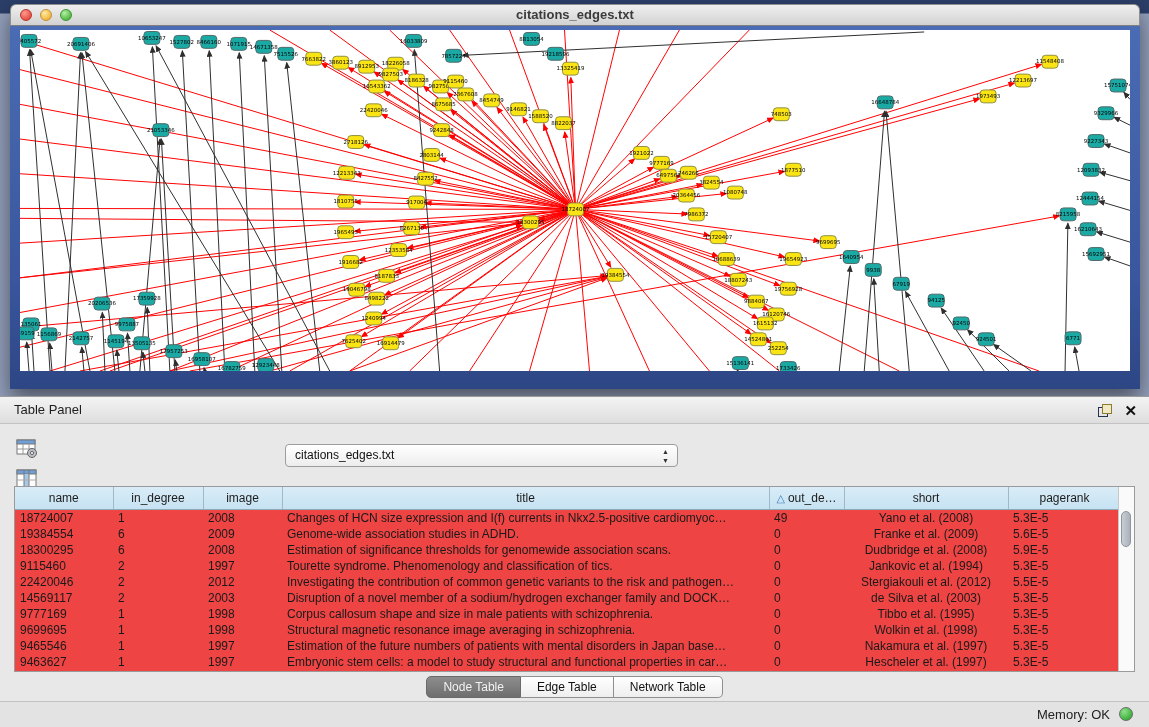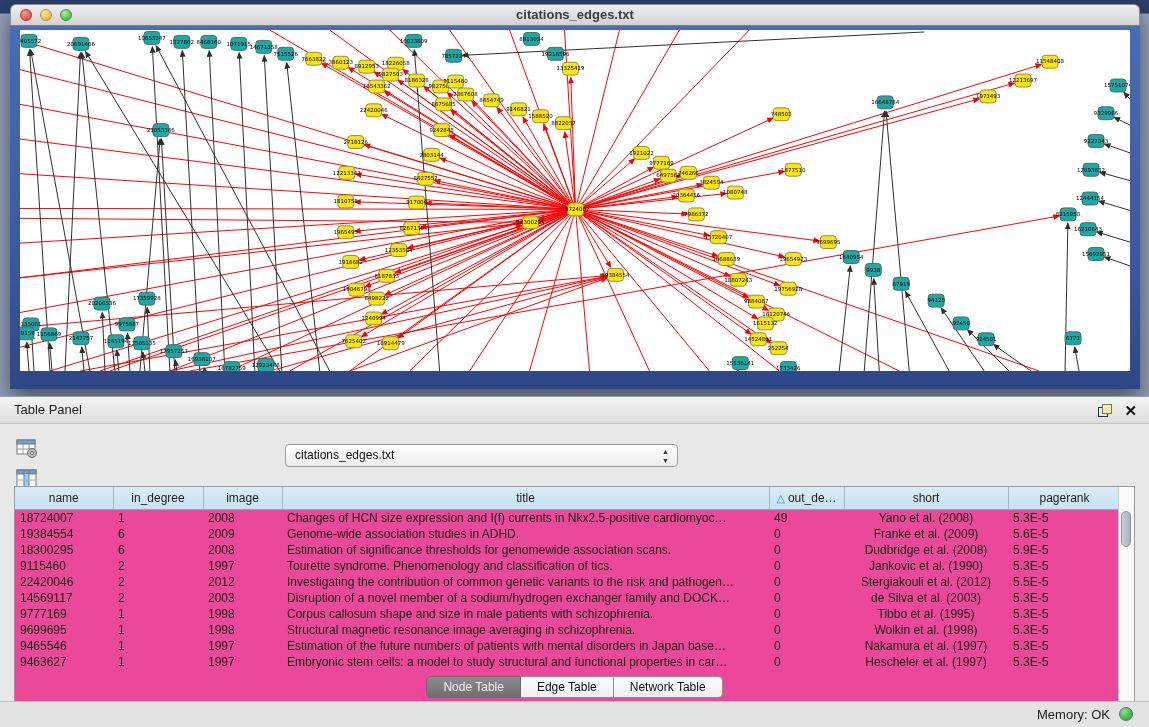--- a/index.html
+++ b/index.html
@@ -38,21 +38,21 @@
   .float-icon .sq2{position:absolute;right:0;top:0;width:8px;height:8px;border:1px solid #8a7d2e;background:#efe9c8;}
   .close-x{font-size:15px;font-weight:bold;color:#111;line-height:15px;cursor:default;}
   .toolbar{position:absolute;left:14px;top:40px;height:30px;display:flex;align-items:center;gap:9px;flex-direction:column;}
   .tool-btn{width:26px;height:26px;display:flex;align-items:center;justify-content:center;}
   .fx{font-family:"Liberation Serif",serif;font-style:italic;font-weight:bold;font-size:15px;color:#222;}
   .combo{position:absolute;left:285px;top:47px;width:393px;height:23px;box-sizing:border-box;
     border:1px solid #9d9d9d;border-radius:4px;background:linear-gradient(#ffffff,#ededed);
     font-size:12px;color:#111;line-height:21px;padding-left:9px;}
   .combo .arrows{position:absolute;right:8px;top:2px;font-size:7px;line-height:9px;color:#333;text-align:center;}
   
-  .table-wrap{position:absolute;left:14px;top:89px;width:1121px;height:242px;background:#ec4899;
+  .table-wrap{position:absolute;left:14px;top:89px;width:1121px;height:186px;background:#ef4444;
     border:1px solid #9a9a9a;box-sizing:border-box;overflow:hidden;}
   table.grid{border-collapse:collapse;table-layout:fixed;width:1106px;font-size:12px;}
   table.grid th{height:20px;background:linear-gradient(#d9ecf7,#c6e2f2);
     border-right:1px solid #9fb9c6;border-bottom:1px solid #8fa9b6;
     font-weight:normal;color:#1c1c1c;text-align:center;overflow:hidden;white-space:nowrap;}
   table.grid td{height:16px;padding:0 0 0 5px;color:#1a1a1a;white-space:nowrap;overflow:hidden;
     text-overflow:clip;}
   table.grid td.c-short{text-align:center;padding:0;}
   .sort-tri{color:#3b7bbf;font-size:11px;margin-right:3px;}
   .vscroll{position:absolute;right:0;top:0;bottom:0;width:15px;background:#fafafa;border-left:1px solid #c8c8c8;}
@@ -802,21 +802,21 @@
             <td class="c-out_degree">0</td>
             <td class="c-short">Dudbridge et al. (2008)</td>
             <td class="c-pagerank">5.9E-5</td>
           </tr>
           <tr>
             <td class="c-name">9115460</td>
             <td class="c-in_degree">2</td>
             <td class="c-year">1997</td>
             <td class="c-title">Tourette syndrome. Phenomenology and classification of tics.</td>
             <td class="c-out_degree">0</td>
-            <td class="c-short">Jankovic et al. (1990)</td>
+            <td class="c-short">Jankovic et al. (1994)</td>
             <td class="c-pagerank">5.3E-5</td>
           </tr>
           <tr>
             <td class="c-name">22420046</td>
             <td class="c-in_degree">2</td>
             <td class="c-year">2012</td>
             <td class="c-title">Investigating the contribution of common genetic variants to the risk and pathogen…</td>
             <td class="c-out_degree">0</td>
             <td class="c-short">Stergiakouli et al. (2012)</td>
             <td class="c-pagerank">5.5E-5</td>

